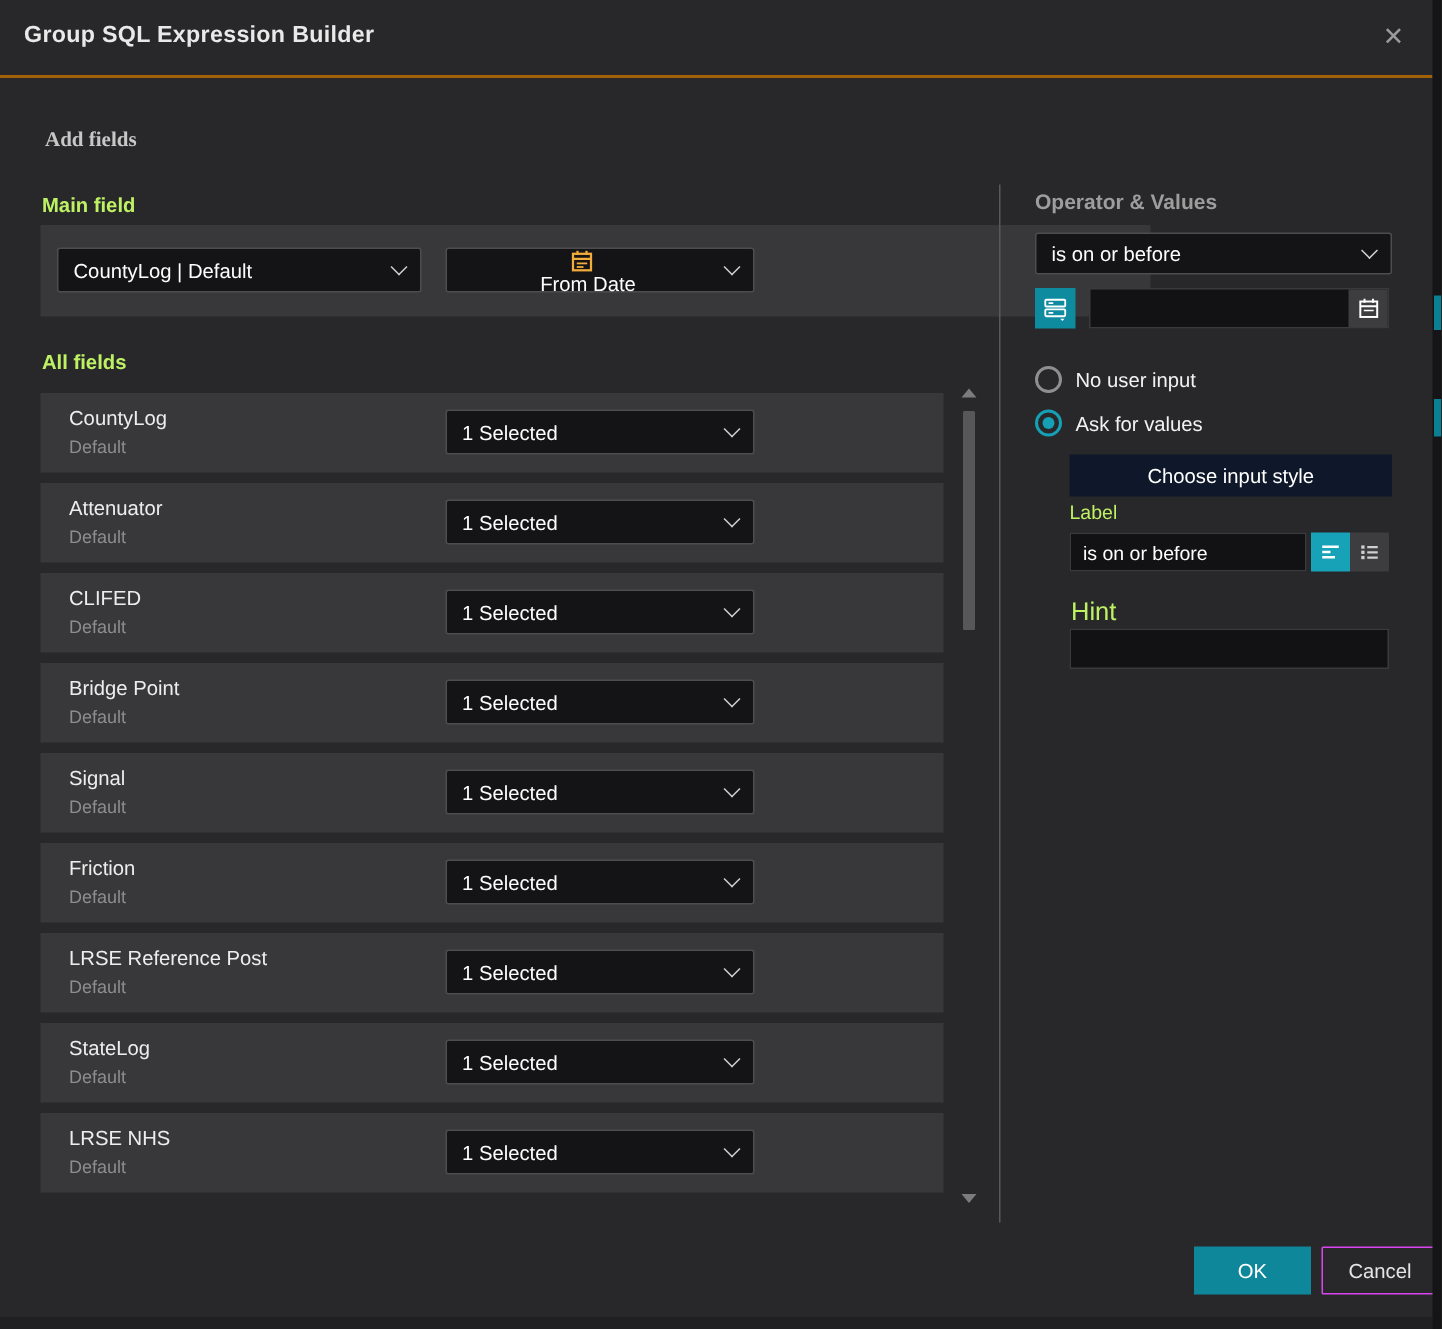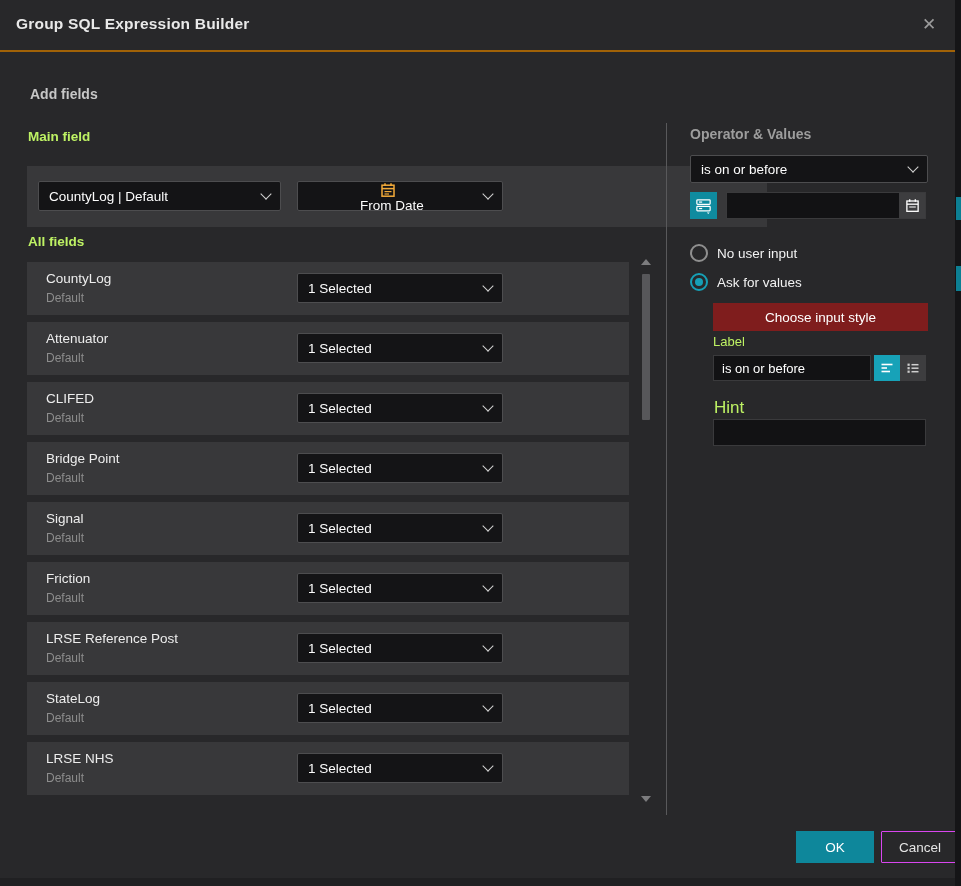--- a/index.html
+++ b/index.html
@@ -11,27 +11,27 @@
   .right-strip .frag{position:absolute;left:1px;width:5px;background:#0c7f93;}
   .frag1{top:197px;height:23px;}
   .frag2{top:266px;height:25px;}
   .bottom-strip{position:absolute;left:0;top:878px;width:955px;height:8px;background:#202022;}
   
   .titlebar{position:absolute;left:0;top:0;width:955px;height:50px;border-bottom:2px solid #a16207;}
   .title{position:absolute;left:16px;top:15px;font-size:15.5px;font-weight:700;color:#e9e9e9;letter-spacing:.2px;}
   .close{position:absolute;right:14px;top:13px;width:24px;height:24px;color:#9b9b9b;
          font-size:17px;line-height:24px;text-align:center;cursor:pointer;}
   
-  .h-add{position:absolute;left:30px;top:86px;font-size:14px;font-weight:700;color:#c7c7c7;}
+  .h-add{position:absolute;left:30px;top:86px;font-size:14px;font-weight:700;color:#c7c7c7;font-family:Liberation Serif, serif;}
   .lbl{position:absolute;font-size:13.5px;font-weight:700;color:#bef264;}
   .lbl-main{left:28px;top:129px;}
   .lbl-all{left:28px;top:234px;}
   
   .panel{position:absolute;background:#38383a;}
-  .main-panel{left:27px;top:166px;width:740px;height:61px;}
+  .main-panel{left:27px;top:150px;width:740px;height:61px;}
   .dd{position:absolute;height:30px;background:#141416;border:1px solid #4d4d4f;border-radius:2px;
       box-sizing:border-box;display:flex;align-items:center;padding:0 26px 0 10px;
       font-size:13.5px;color:#fdfdfd;cursor:pointer;}
   .chev{position:absolute;right:10px;top:50%;width:7px;height:7px;margin-top:-6px;
         border-right:1.6px solid #d2d2d2;border-bottom:1.6px solid #d2d2d2;transform:rotate(45deg);}
   .dd-src{left:11px;top:15px;width:243px;}
   .dd-date{left:270px;top:15px;width:206px;flex-direction:column;}
   .dd-date .cal{margin-right:8px;}
   
   .list{position:absolute;left:27px;top:262px;width:602px;}
@@ -60,21 +60,21 @@
            display:flex;align-items:center;justify-content:center;cursor:pointer;}
   
   .radio-row{position:absolute;left:690px;height:16px;display:flex;align-items:center;cursor:pointer;}
   .radio{width:14px;height:14px;border-radius:50%;border:2px solid #8f8f8f;box-sizing:content-box;
          display:flex;align-items:center;justify-content:center;}
   .radio.sel{border-color:#16a0b6;}
   .radio .dot{width:8px;height:8px;border-radius:50%;background:#16a0b6;}
   .radio-label{margin-left:9px;font-size:13.5px;color:#f2f2f2;}
   .rr1{top:245px;justify-content:center;}
   .rr2{top:274px;}
-  .choose-btn{position:absolute;left:713px;top:303px;width:215px;height:28px;background:#7f1d1d;
+  .choose-btn{position:absolute;left:713px;top:303px;width:215px;height:28px;background:#0f172a;
               color:#fff;font-size:13.5px;display:flex;align-items:center;justify-content:center;cursor:pointer;}
   .lbl-label{left:713px;top:334px;font-weight:400;font-size:13px;}
   .txt-input{position:absolute;background:#121214;border:1px solid #3a3a3c;box-sizing:border-box;
              color:#fff;font-size:13px;padding:0 8px;outline:none;font-family:"Liberation Sans",sans-serif;}
   .label-input{left:713px;top:355px;width:158px;height:26px;}
   .icon-btn{position:absolute;top:355px;width:26px;height:26px;display:flex;align-items:center;
             justify-content:center;cursor:pointer;}
   .ib1{left:874px;background:#17a2b8;}
   .ib2{left:900px;background:#3d3d3f;}
   .lbl-hint{left:714px;top:398px;font-weight:400;font-size:17px;}

